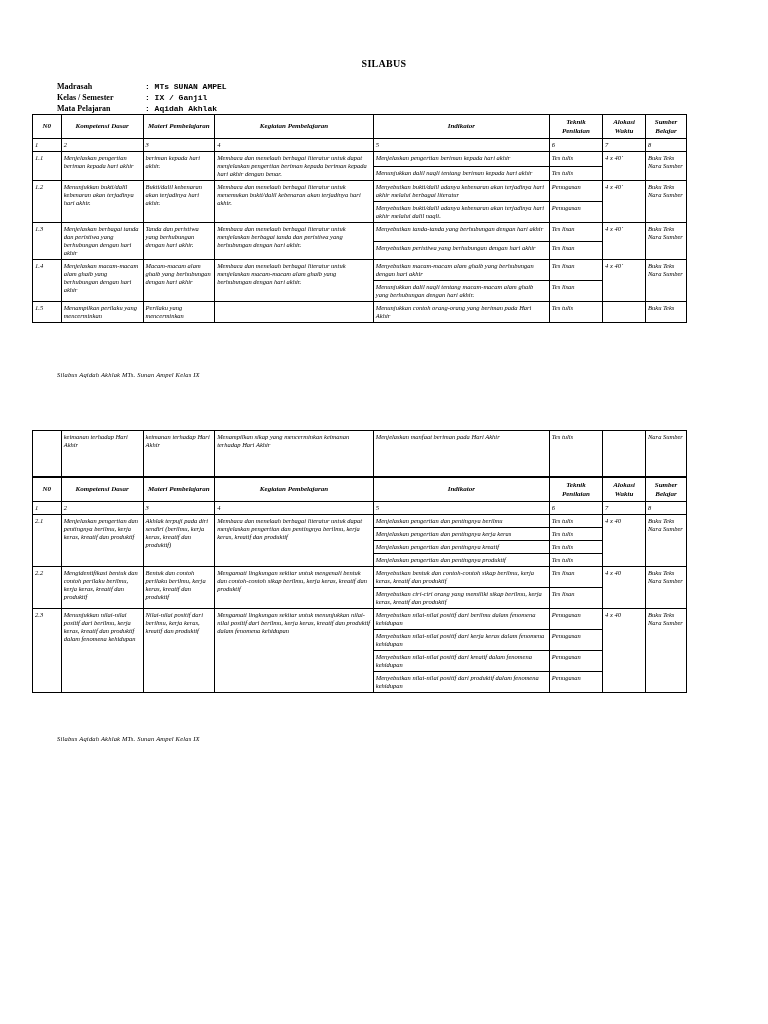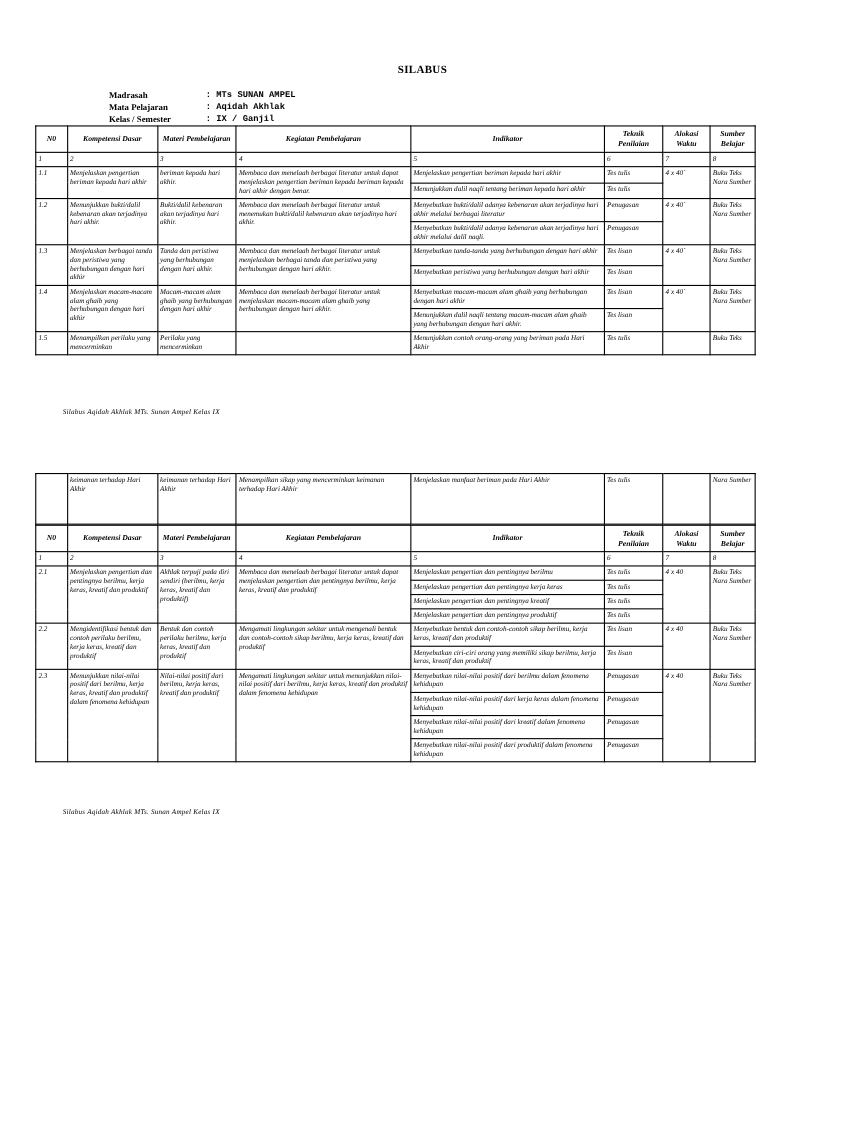--- a/index.html
+++ b/index.html
@@ -29,21 +29,20 @@
     font-family: "Liberation Serif", serif;
   }
   .meta {
     margin-left: 57px;
     font-size: 8px;
     line-height: 11px;
     font-weight: bold;
   }
   .meta-row {
     display: flex;
-    margin-left: 42px;
   }
   .meta-label {
     width: 88px;
   }
   .meta-value {
     white-space: pre;
     font-family: Liberation Mono, monospace;
   }
   .sk-line {
     margin-left: 57px;
@@ -121,26 +120,26 @@
 <div class="page">
 
   <div class="doc-title">SILABUS</div>
 
   <div class="meta">
     <div class="meta-row">
       <span class="meta-label">Madrasah</span>
       <span class="meta-value">: MTs SUNAN AMPEL</span>
     </div>
     <div class="meta-row">
+      <span class="meta-label">Kelas / Semester</span>
+      <span class="meta-value">: IX / Ganjil</span>
+    </div>
+    <div class="meta-row">
       <span class="meta-label">Mata Pelajaran</span>
       <span class="meta-value">: Aqidah Akhlak</span>
-    </div>
-    <div class="meta-row">
-      <span class="meta-label">Kelas / Semester</span>
-      <span class="meta-value">: IX / Ganjil</span>
     </div>
   </div>
 
 
   <table class="silabus">
     <colgroup>
       <col class="c-no">
         <col class="c-kd">
         <col class="c-mp">
         <col class="c-kp">

